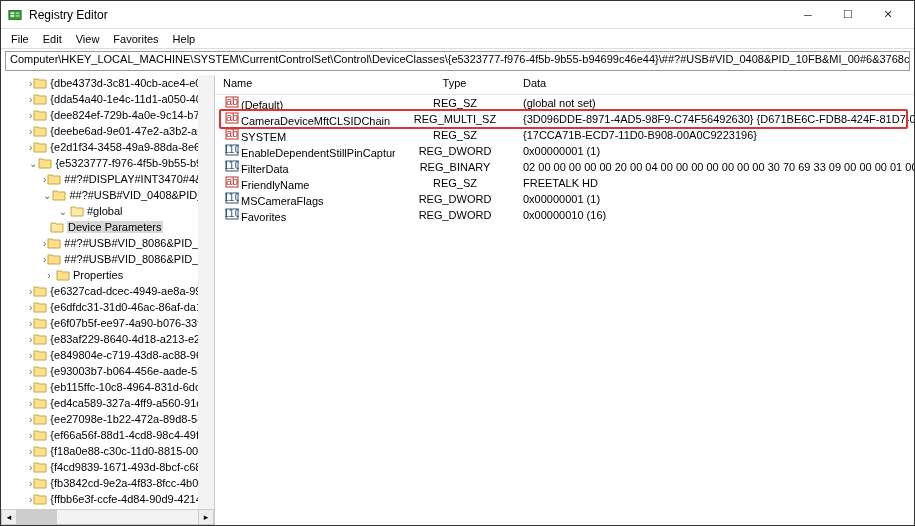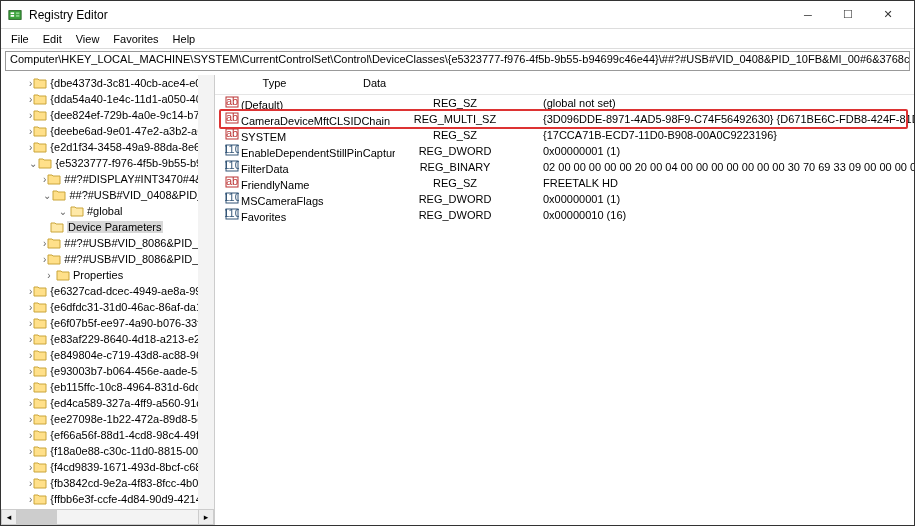--- a/index.html
+++ b/index.html
@@ -28,21 +28,21 @@
   .exp { width: 12px; text-align: center; color: #666; font-size: 10px; cursor: pointer; user-select:none; }
   .folder { width: 14px; height: 12px; margin: 0 3px 0 1px; display: inline-flex; align-items:center; justify-content:center; }
   .folder svg { width: 14px; height: 12px; }
   .node-label { }
   .sel { background: #d8d8d8; padding: 0 1px; }
   .list-pane { flex: 1; display: flex; flex-direction: column; overflow: hidden; }
   .list-header { display: flex; height: 20px; border-bottom: 1px solid #e5e5e5; }
   .col { padding: 2px 8px; border-right: 1px solid transparent; }
   .col-name { width: 180px; }
   .col-type { width: 120px; text-align: center; }
-  .col-data { flex: 1; margin-left: 20px; }
+  .col-data { flex: 1; }
   .list-body { flex:1; position: relative; }
   .list-row { display: flex; align-items: center; height: 16px; }
   .list-row .cell { padding: 0 8px; white-space: nowrap; overflow: hidden; }
   .vicon { width: 18px; height: 14px; margin-right: 0; display:inline-flex; align-items:center; justify-content:center; }
   .v-str svg, .v-bin svg { width:14px; height:14px; }
   .highlight-box { position: absolute; left: 4px; right: 6px; top: 14px; height: 20px; border: 2px solid #d33; border-radius: 2px; pointer-events: none; }
 </style>
 </head>
 <body>
 
@@ -387,20 +387,21 @@
         <div class="arrow">◂</div>
         <div class="track">
             <div class="thumb"></div>
           </div>
         <div class="arrow">▸</div>
       </div>
     </div>
 
     <div class="list-pane">
       <div class="list-header">
+        <div class="col col-name">Name</div>
         <div class="col col-type">Type</div>
         <div class="col col-data">Data</div>
       </div>
       <div class="list-body" id="list-body">
         <div class="highlight-box"></div>
       <div class="list-row">
             <div class="cell col-name"><span class="vicon v-str">
                 <svg viewBox="0 0 14 14">
                   <rect x="1" y="2" width="12" height="10" fill="#fff" stroke="#b33"></rect>
                   <text x="7" y="10" font-size="7" text-anchor="middle" fill="#b33" font-family="Arial">ab</text>

